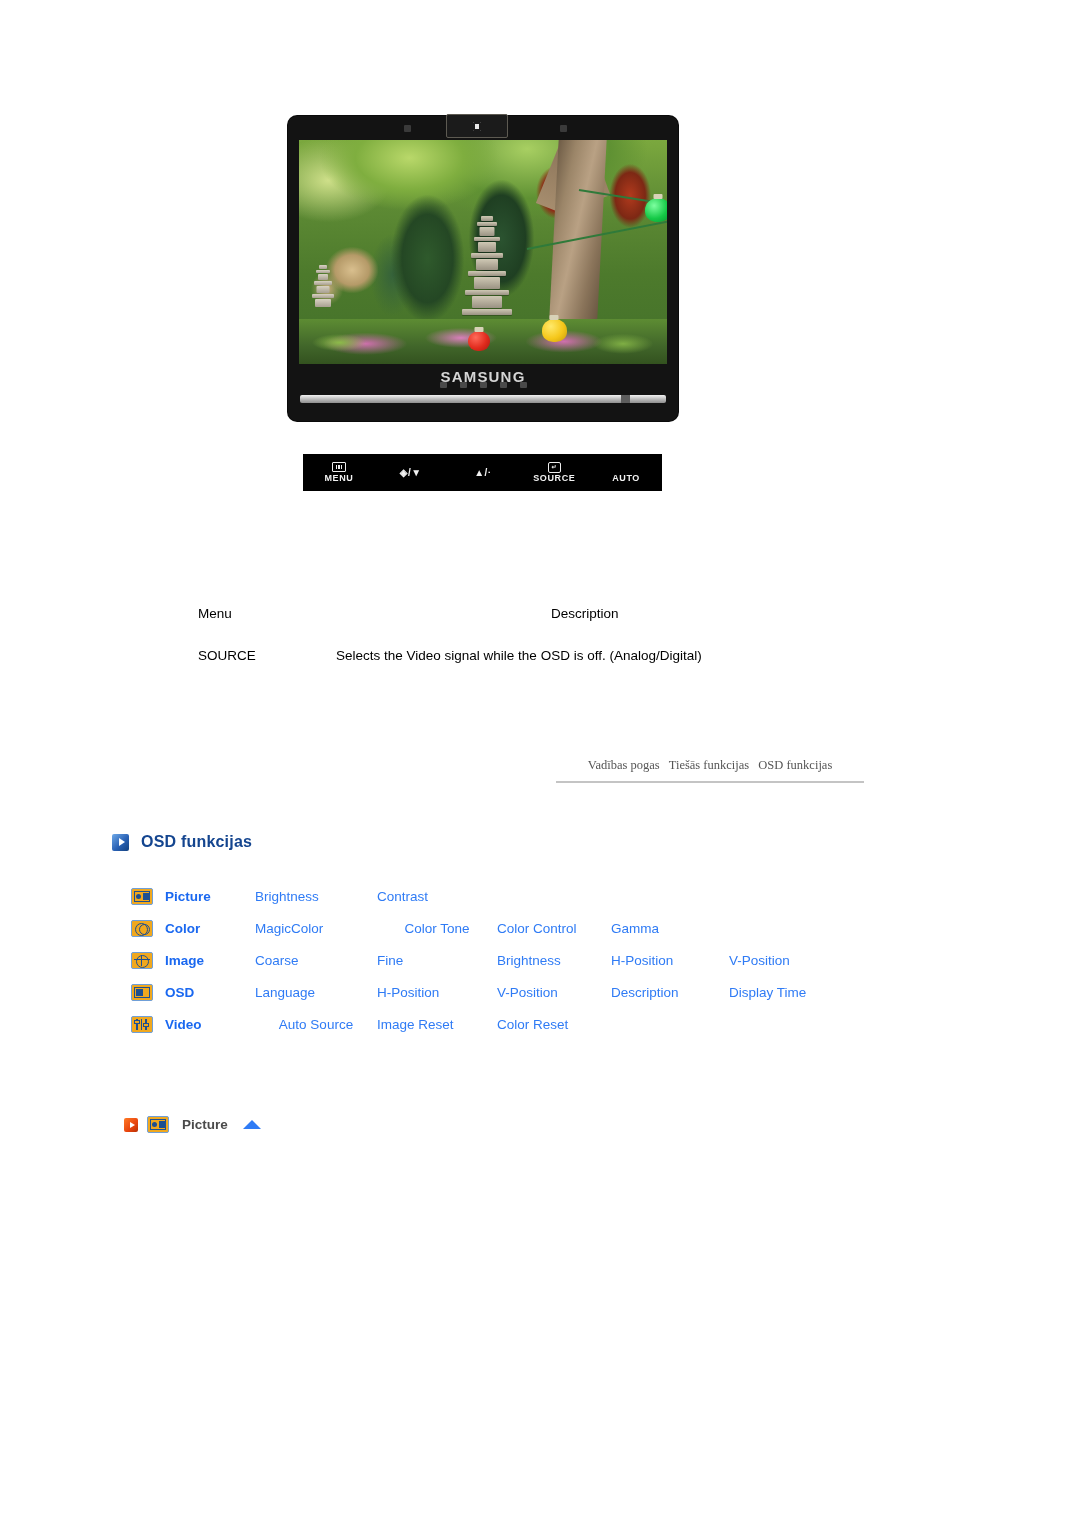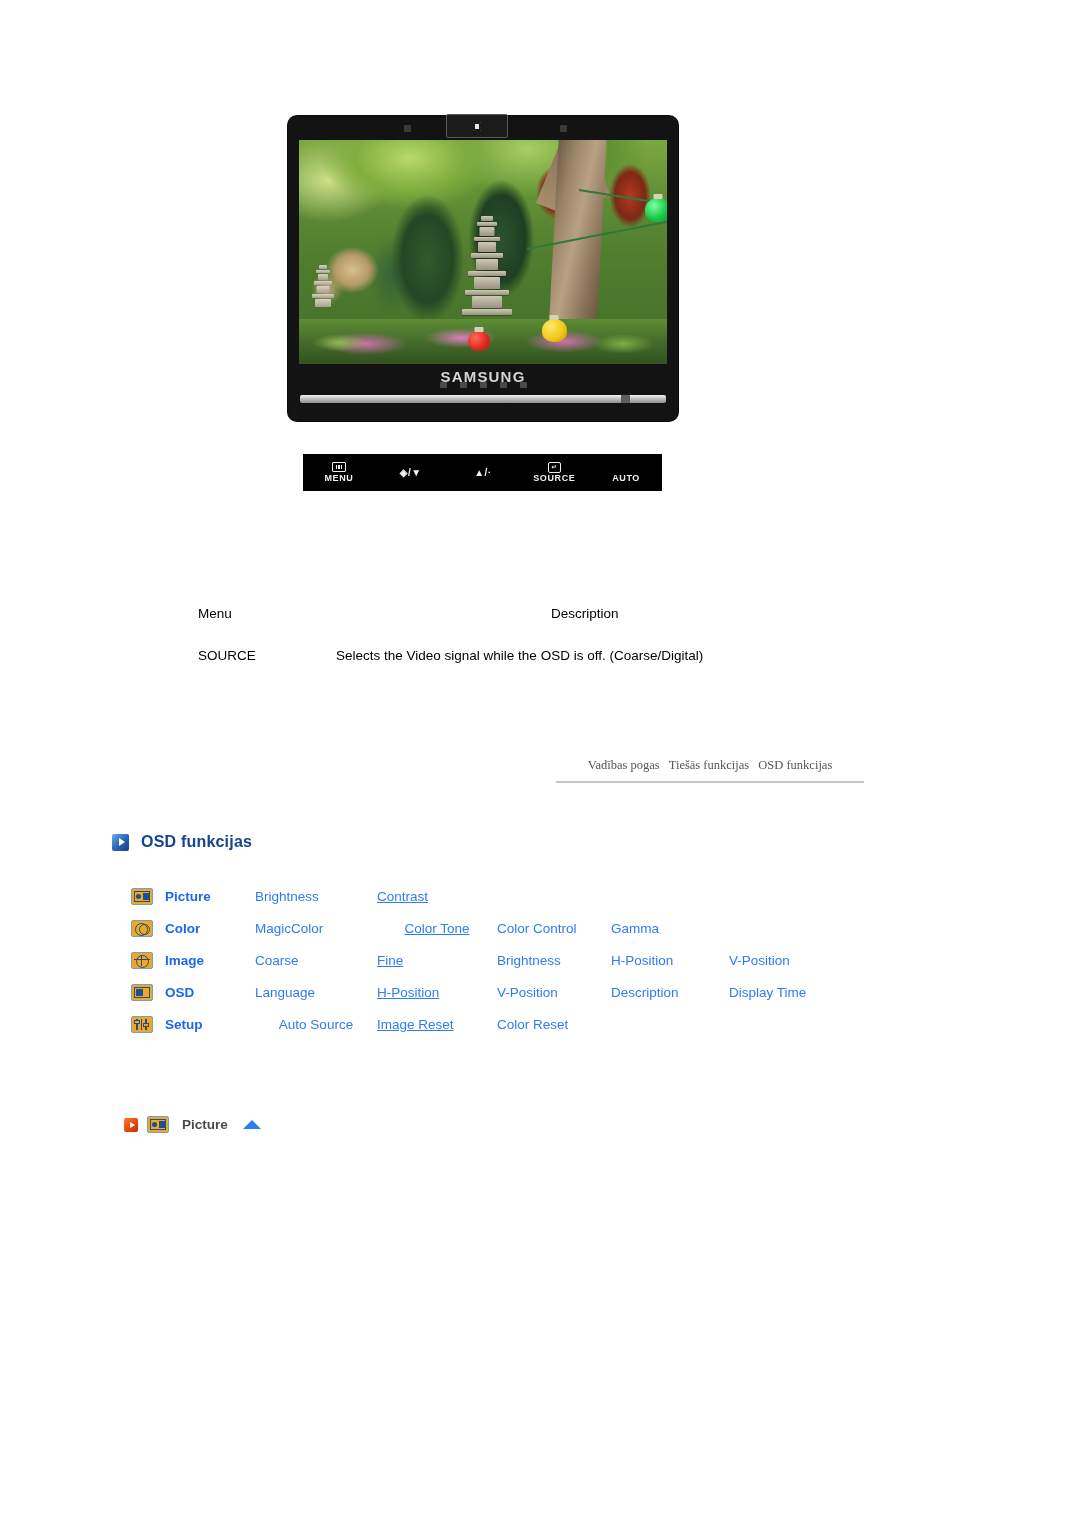--- a/index.html
+++ b/index.html
@@ -214,21 +214,21 @@
 
   
   .osd-table{position:absolute;left:131px;top:880px;width:800px;}
   .osd-row{display:flex;align-items:center;height:32px;}
   .osd-ico{width:20px;height:15px;border-radius:2px;flex:0 0 20px;
     border:1.5px solid #6f9fd8;background:#f0a81e;position:relative;overflow:hidden;}
   .osd-ico i{position:absolute;display:block;}
   .osd-name{width:90px;margin-left:12px;font-size:13.5px;font-weight:bold;color:#1a68f0;}
   .osd-cell{font-size:13.5px;color:#2f7bf5;}
   .osd-cell.w1{width:122px;}
-  .osd-cell.w2{width:120px;text-decoration:underline;}
+  .osd-cell.w2{width:120px;}
   .osd-cell.w3{width:114px;}
   .osd-cell.w4{width:118px;}
   .osd-cell.c{text-align:center;}
 
   
   .ic-picture i.a{left:2px;top:2px;right:2px;bottom:2px;border:1.3px solid #1d4f91;}
   .ic-picture i.b{left:4px;top:5px;width:5px;height:5px;background:#1d4f91;border-radius:50%;}
   .ic-picture i.c{right:3px;top:4px;width:6px;height:7px;background:#1d4f91;}
   .ic-color i.a{left:3px;top:2px;width:11px;height:11px;border:1.5px solid #1d4f91;border-radius:50%;}
   .ic-color i.b{left:7px;top:3px;width:9px;height:9px;border:1.5px solid #1d4f91;border-radius:50%;}
@@ -371,21 +371,21 @@
   </div>
 </div>
 
 <div class="desc-table">
   <div class="desc-row desc-head">
     <div class="c-menu">Menu</div>
     <div class="c-desc"><span class="head-desc-inner">Description</span></div>
   </div>
   <div class="desc-row">
     <div class="c-menu">SOURCE</div>
-    <div class="c-desc">Selects the Video signal while the OSD is off. (Coarse/Digital)</div>
+    <div class="c-desc">Selects the Video signal while the OSD is off. (Analog/Digital)</div>
   </div>
 </div>
 
 <div class="navbar">
   <div class="links">
     <span>Vadības pogas</span>
     <span>Tiešās funkcijas</span>
     <span>OSD funkcijas</span>
   </div>
   <div class="rule"></div>
@@ -449,21 +449,21 @@
   </div>
 
   <div class="osd-row">
     <span class="osd-ico ic-setup">
         <i class="a"></i>
         <i class="b"></i>
         <i class="c"></i>
         <i class="d"></i>
         <i class="e"></i>
       </span>
-    <span class="osd-name">Setup</span>
+    <span class="osd-name">Video</span>
     <span class="osd-cell w1 c">Auto Source</span>
     <span class="osd-cell w2">Image Reset</span>
     <span class="osd-cell w3">Color Reset</span>
   </div>
 
 </div>
 
 <div class="sub-head">
   <span class="sub-arrow"></span>
   <span class="osd-ico ic-picture">

